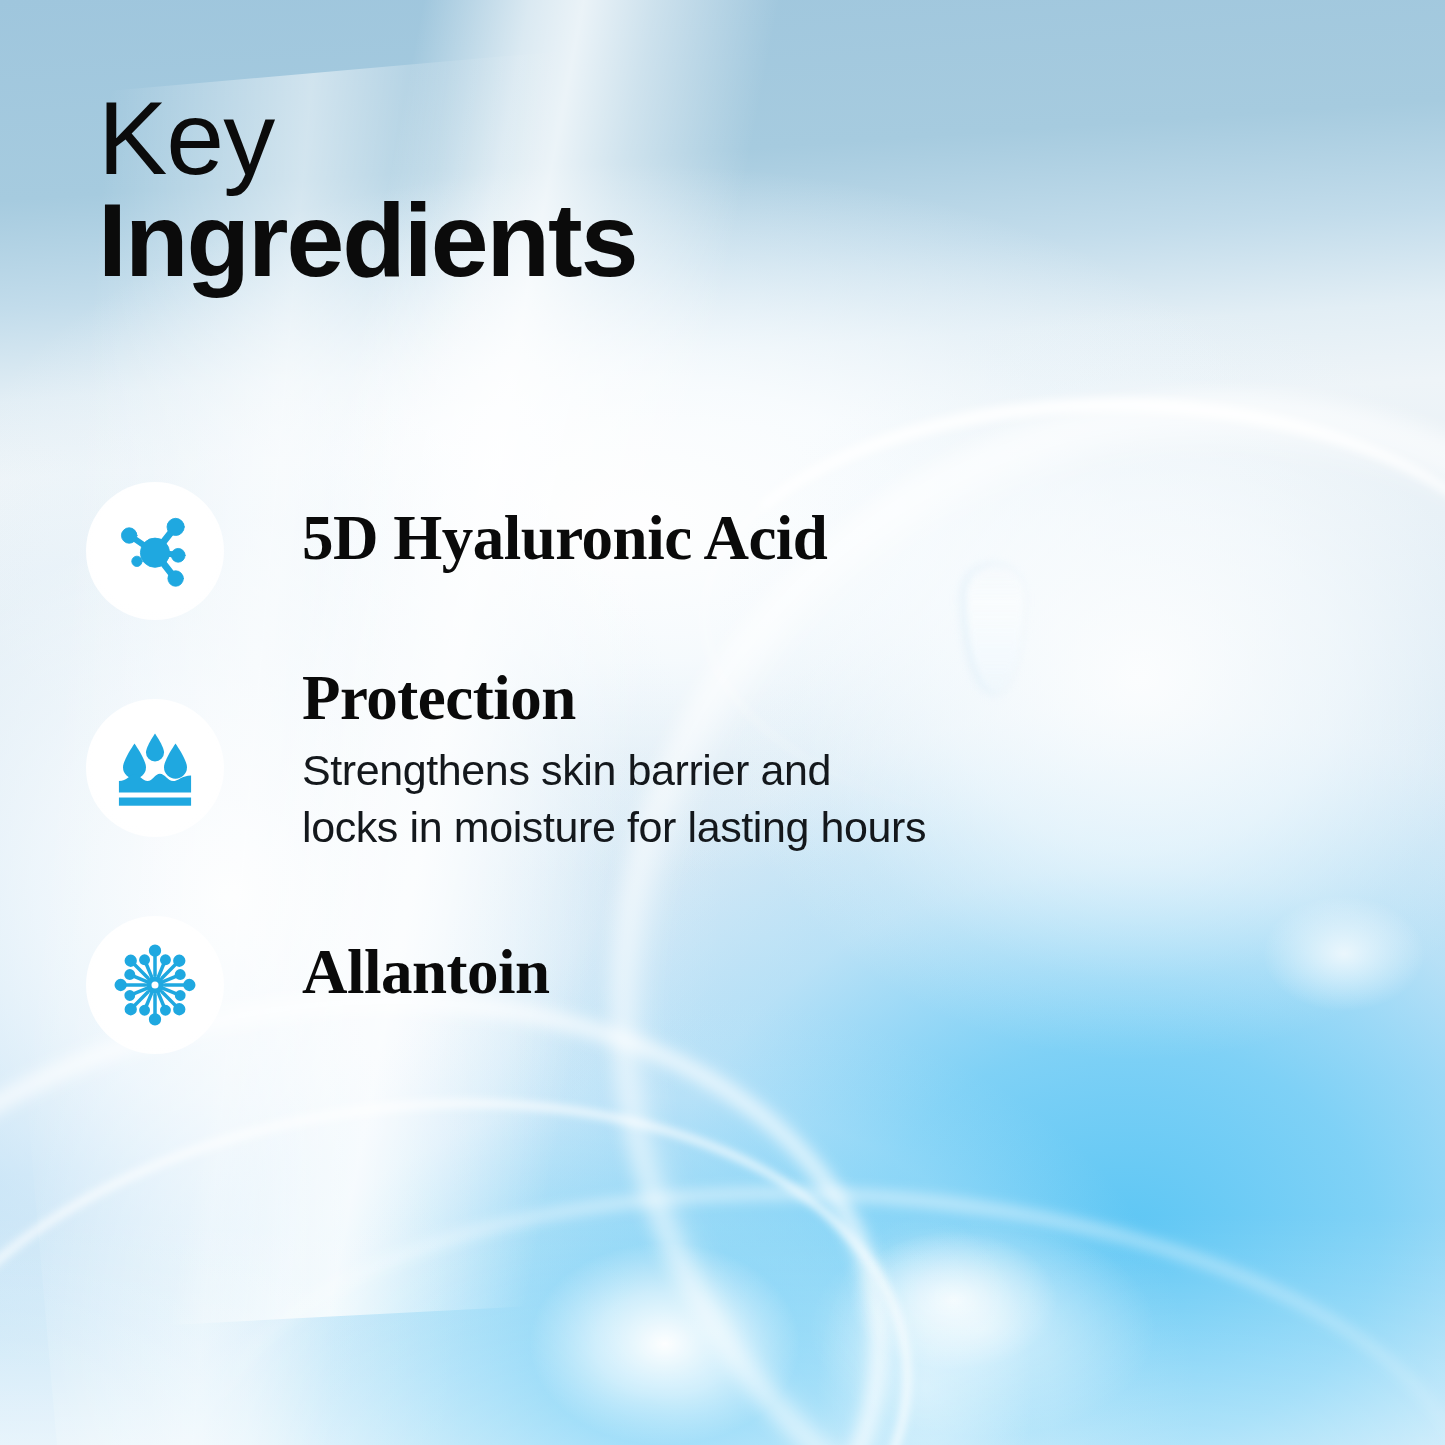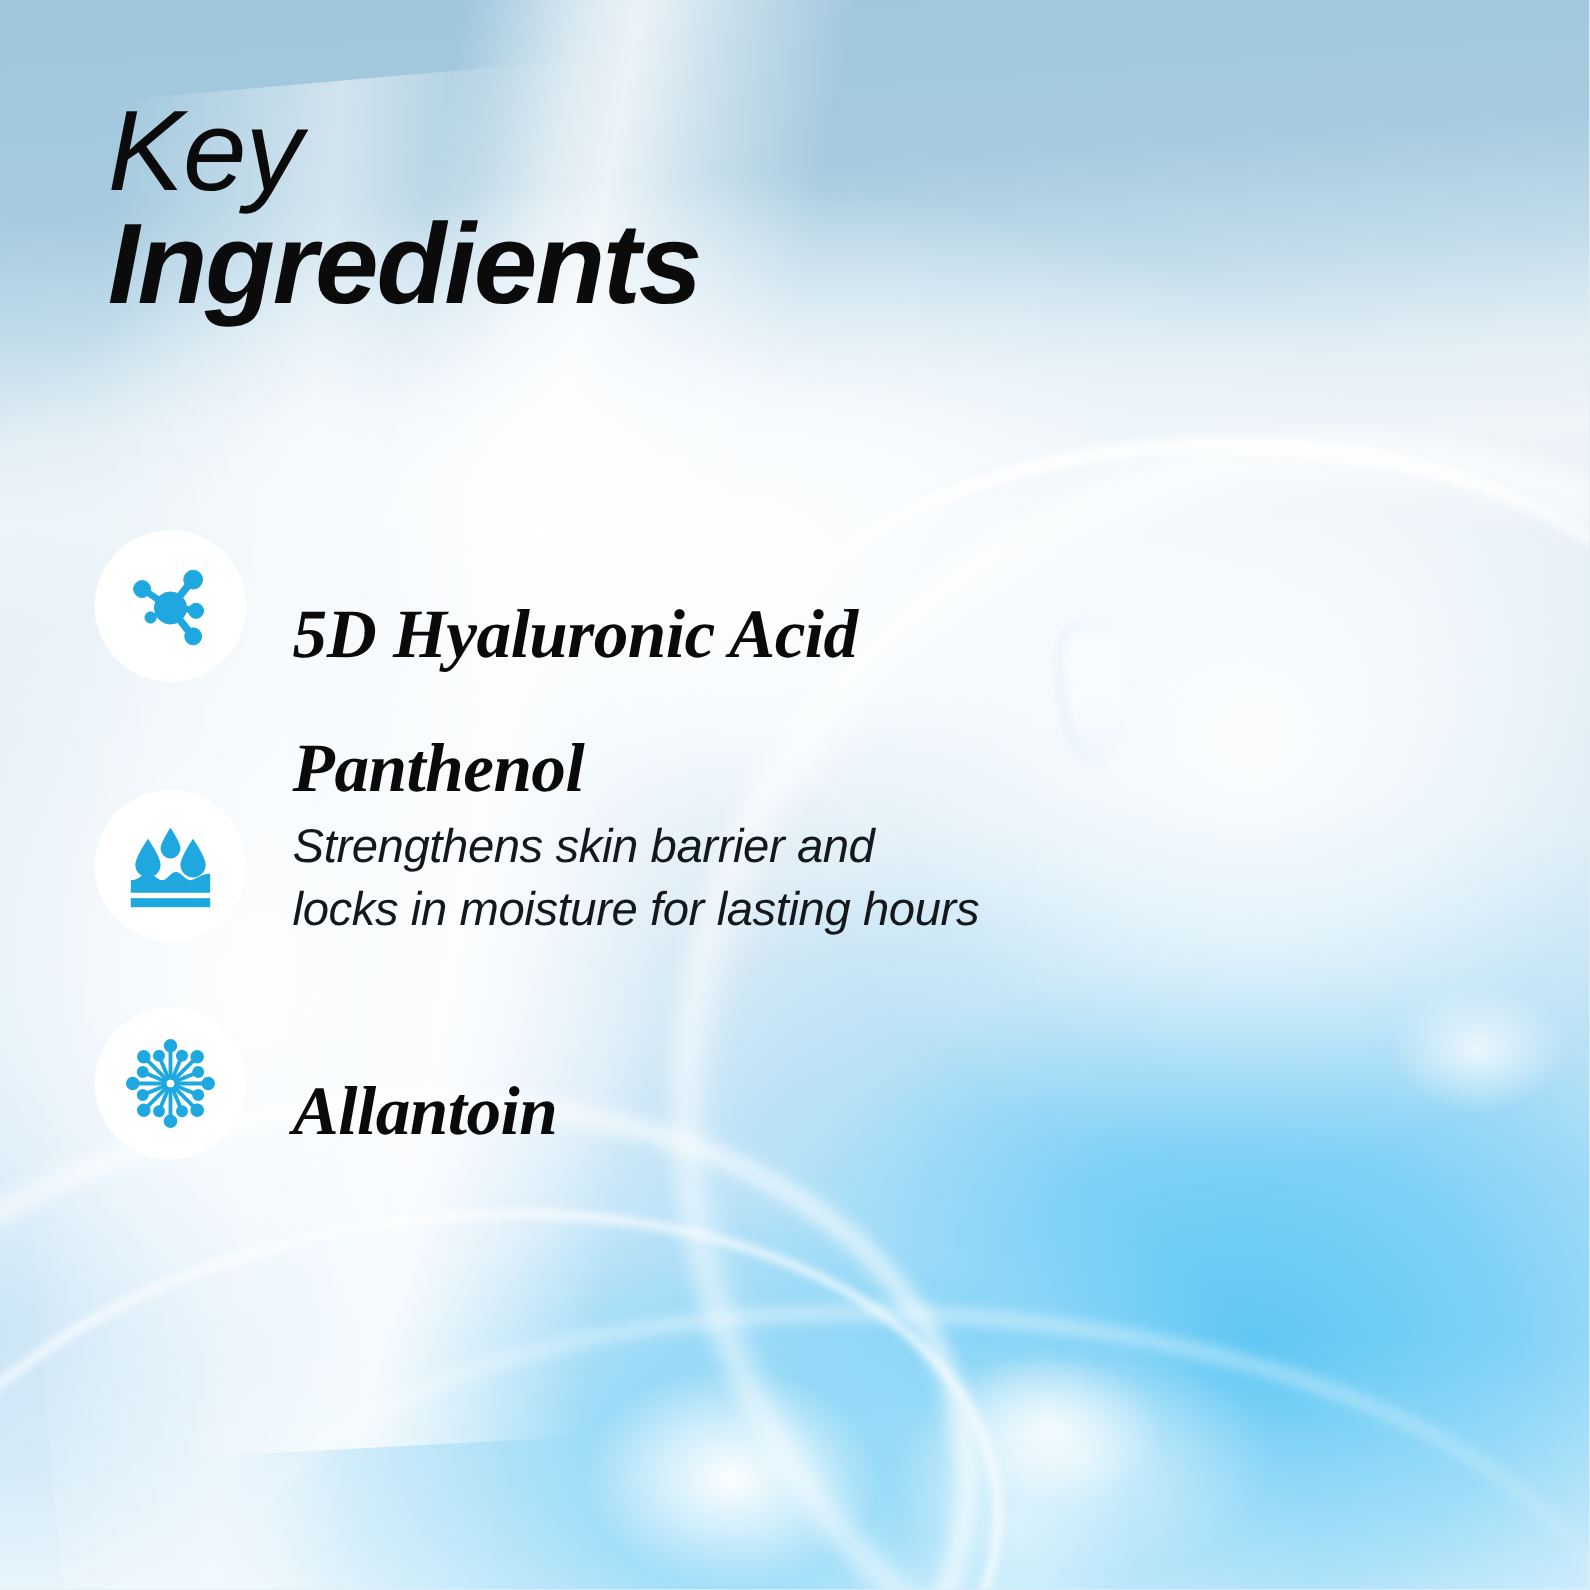--- a/index.html
+++ b/index.html
@@ -191,21 +191,20 @@
   }
   .bg-vignette {
     background:
       linear-gradient(0deg, rgba(255,255,255,0.34) 0%, rgba(255,255,255,0) 16%);
   }
 
   
   .content {
     position: absolute;
     inset: 0;
-    font-style: italic;
   }
 
   .title-block {
     position: absolute;
     left: 98px;
     top: 84px;
     color: #0b0b0b;
   }
   .title-line1 {
     font-size: 104px;
@@ -223,22 +222,23 @@
 
   .items {
     position: absolute;
     left: 0;
     top: 466px;
     width: 100%;
   }
   .item {
     position: relative;
     display: flex;
-    align-items: flex-end;
+    align-items: center;
     margin-bottom: 44px;
+    gap: 36px;
   }
   .icon-badge {
     position: relative;
     flex: 0 0 auto;
     width: 138px;
     height: 138px;
     margin-left: 86px;
     margin-top: 16px;
     border-radius: 50%;
     background: radial-gradient(circle at 50% 48%,
@@ -339,21 +339,21 @@
             <g fill="#1FA8E0">
               <path d="M50 8 C50 8 39 24 39 31 a11 11 0 0 0 22 0 C61 24 50 8 50 8 Z"></path>
               <path d="M25 20 C25 20 11 40 11 49 a14 14 0 0 0 28 0 C39 40 25 20 25 20 Z"></path>
               <path d="M75 20 C75 20 61 40 61 49 a14 14 0 0 0 28 0 C89 40 75 20 75 20 Z"></path>
               <path d="M6 66 C16 66 19 58 25 58 C31 58 35 66 41 66 C47 66 50 57 56 57 C62 57 66 66 72 66 C78 66 83 59 94 59 L94 80 L6 80 Z"></path>
               <rect x="6" y="86" width="88" height="10"></rect>
             </g>
           </svg>
         </div>
         <div class="item-text">
-          <h3 class="item-title">Panthenol</h3>
+          <h3 class="item-title">Protection</h3>
           <p class="item-desc">Strengthens skin barrier and
 locks in moisture for lasting hours</p>
         </div>
       </div>
 
       <div class="item">
         <div class="icon-badge">
           <svg width="88" height="88" viewBox="0 0 100 100" aria-hidden="true">
             <g id="burst" stroke="#1FA8E0" fill="#1FA8E0" stroke-linecap="round">
               <g transform="translate(50,50)">

